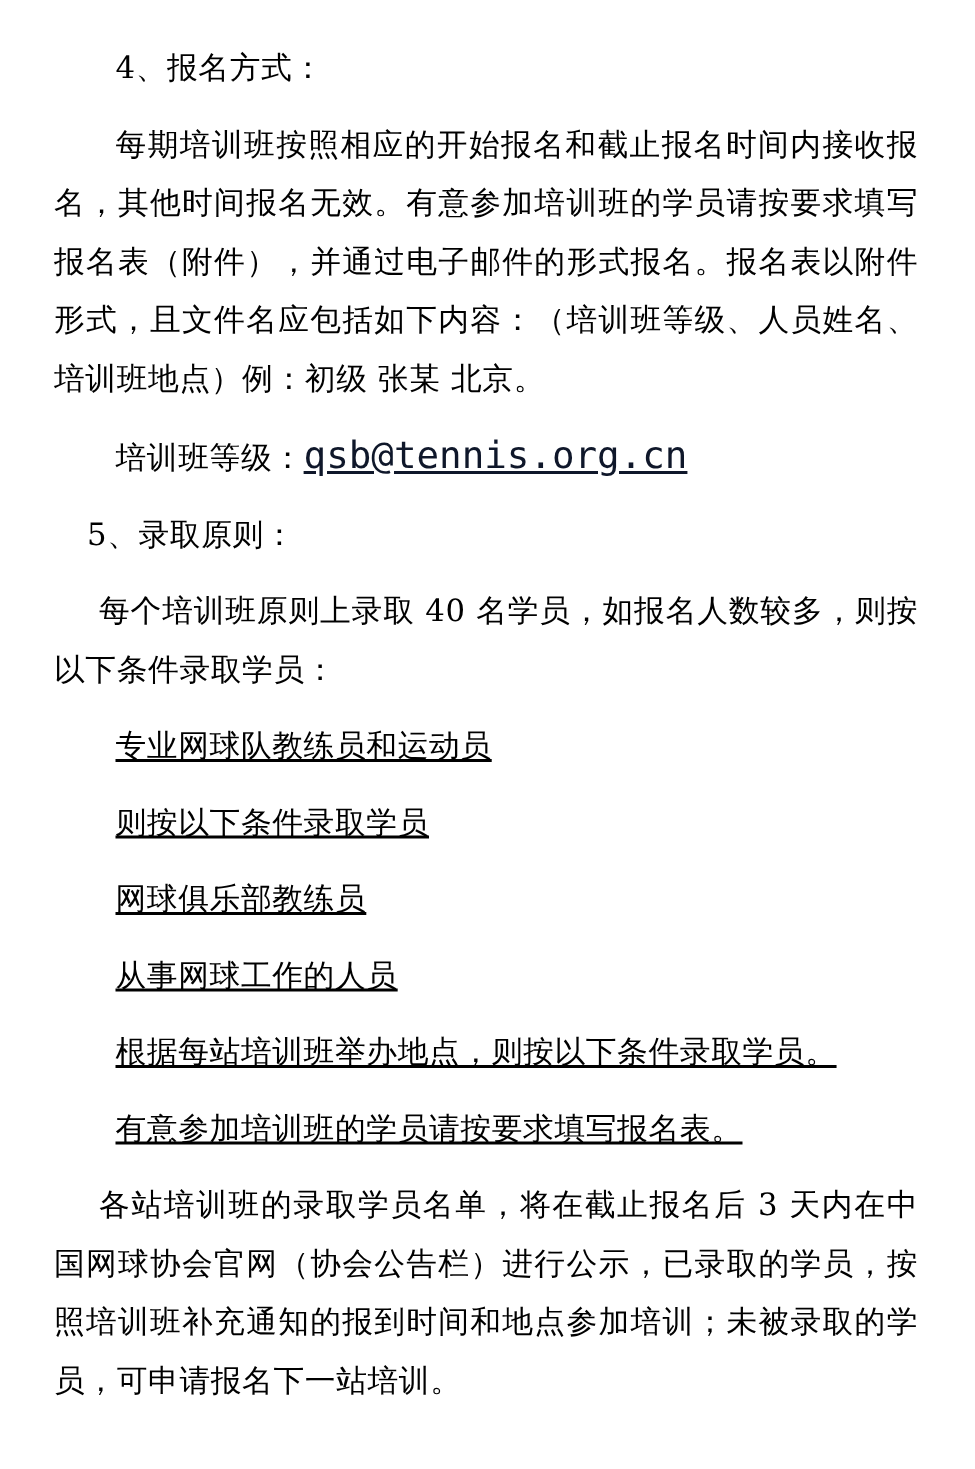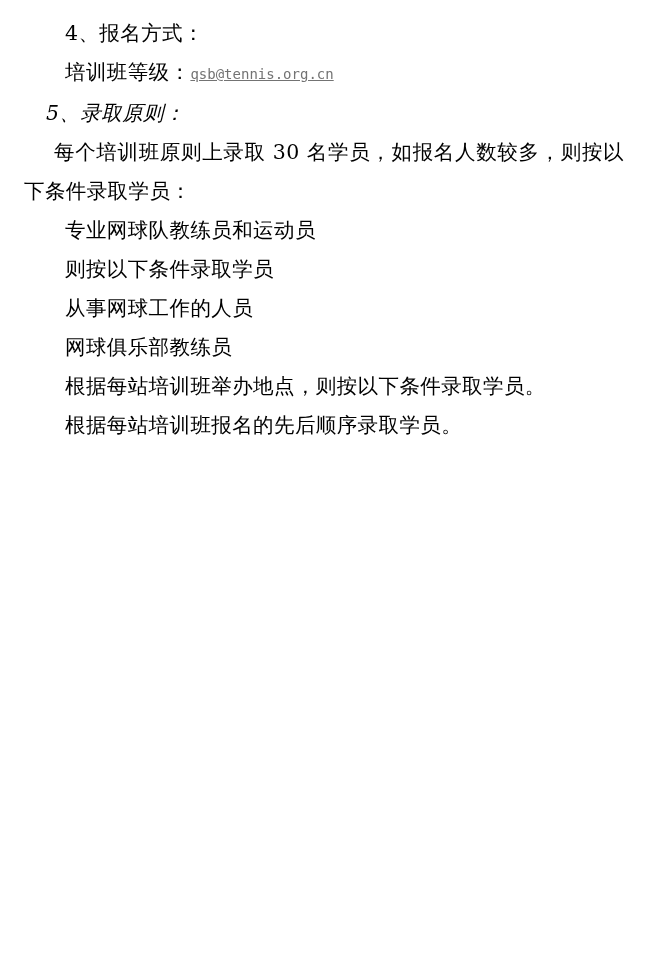--- a/index.html
+++ b/index.html
@@ -20,60 +20,62 @@
     box-sizing: border-box;
     padding: 14px 26px 0 24px;
     position: relative;
   }
   .para {
     font-size: 20.5px;
     line-height: 39px;
     letter-spacing: 0.4px;
     text-align: justify;
     text-justify: inter-ideograph;
-    margin: 0;
+    margin: 12px;
     word-break: break-all;
   }
   .indent-2 {
     text-indent: 41px;
   }
   .indent-1 {
     text-indent: 22px;
-    font-style: italic;
   }
   .indent-half {
     text-indent: 30px;
   }
   .indent-list {
     text-indent: 41px;
+    text-decoration: underline;
   }
   .email {
-    color: #737373;
+    color: #0f172a;
     text-decoration: underline;
     font-family: "DejaVu Sans Mono", monospace;
-    font-size: 14px;
+    font-size: 25px;
     letter-spacing: 0px;
   }
 </style>
 </head>
 <body>
 
 <div class="page">
 
   <p class="para indent-2">4、报名方式：</p>
 
+  <p class="para indent-2">每期培训班按照相应的开始报名和截止报名时间内接收报名，其他时间报名无效。有意参加培训班的学员请按要求填写报名表（附件），并通过电子邮件的形式报名。报名表以附件形式，且文件名应包括如下内容：（培训班等级、人员姓名、培训班地点）例：初级 张某 北京。</p>
 
   <p class="para indent-2"><span>培训班等级：</span><a class="email" href="#">qsb@tennis.org.cn</a></p>
 
   <p class="para indent-1">5、录取原则：</p>
 
-  <p class="para indent-half">每个培训班原则上录取 30 名学员，如报名人数较多，则按以下条件录取学员：</p>
+  <p class="para indent-half">每个培训班原则上录取 40 名学员，如报名人数较多，则按以下条件录取学员：</p>
 
   <p class="para indent-list">专业网球队教练员和运动员</p>
   <p class="para indent-list">则按以下条件录取学员</p>
+  <p class="para indent-list">网球俱乐部教练员</p>
   <p class="para indent-list">从事网球工作的人员</p>
-  <p class="para indent-list">网球俱乐部教练员</p>
   <p class="para indent-list">根据每站培训班举办地点，则按以下条件录取学员。</p>
-  <p class="para indent-list">根据每站培训班报名的先后顺序录取学员。</p>
+  <p class="para indent-list">有意参加培训班的学员请按要求填写报名表。</p>
 
+  <p class="para indent-half">各站培训班的录取学员名单，将在截止报名后 3 天内在中国网球协会官网（协会公告栏）进行公示，已录取的学员，按照培训班补充通知的报到时间和地点参加培训；未被录取的学员，可申请报名下一站培训。</p>
 
 
 </div>
 
 </body></html>

